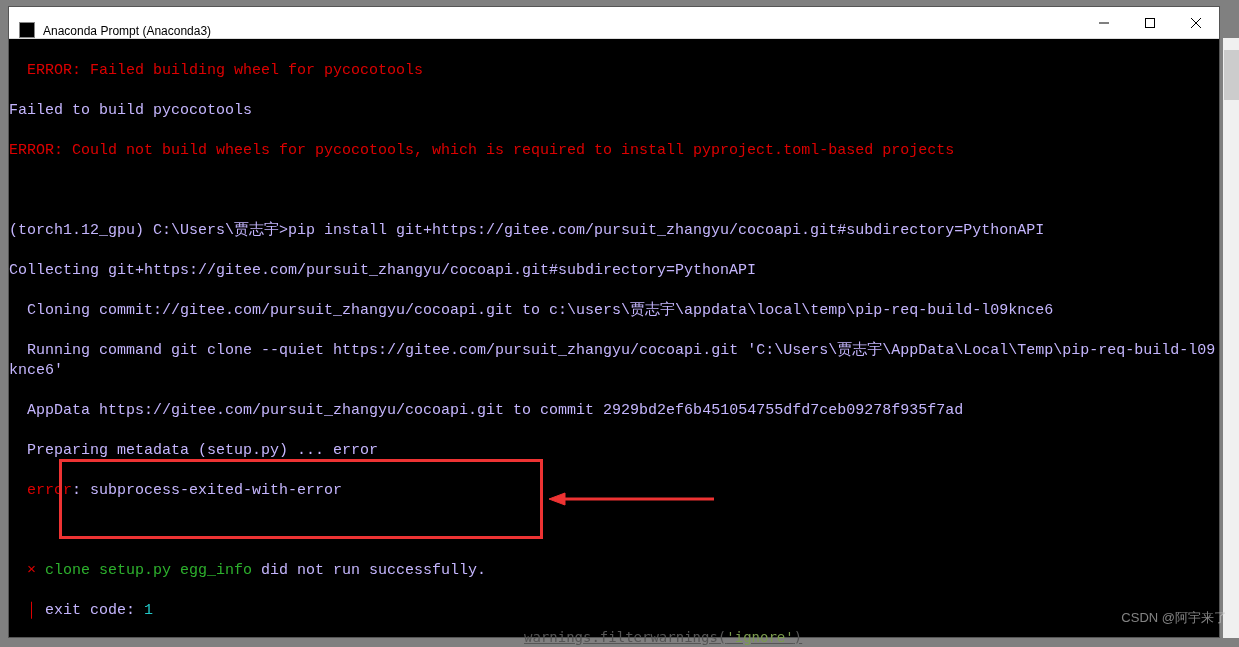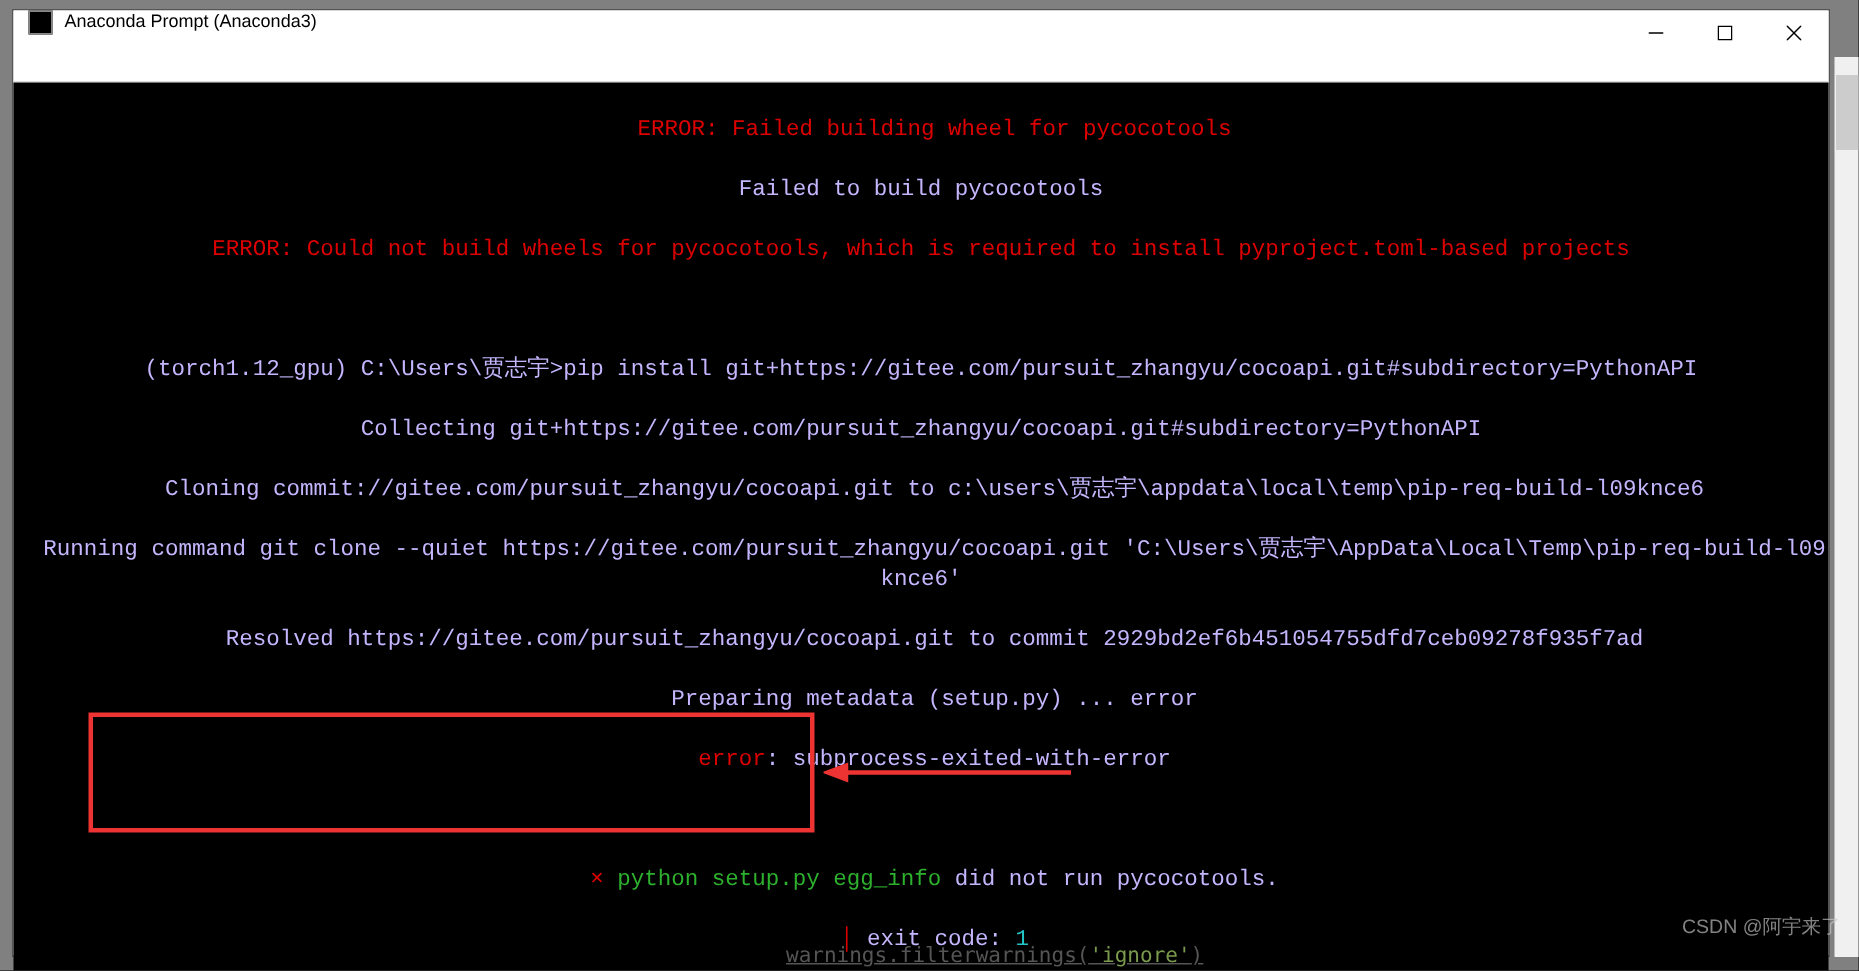--- a/index.html
+++ b/index.html
@@ -12,24 +12,24 @@
   overflow: hidden;
 }
 .window {
   position: absolute;
   left: 8px; top: 6px;
   width: 1212px; height: 632px;
   background: #fff;
   border: 1px solid #555;
 }
 .titlebar {
-  height: 48px;
+  height: 32px;
   background: #fff;
   display: flex;
-  align-items: flex-start;
+  align-items: flex-end;
   font-family: 'Segoe UI', Arial, sans-serif;
   font-size: 12px;
   color: #000;
   border-bottom: 1px solid #ddd;
 }
 .titlebar .app-icon {
   width: 16px; height: 16px;
   background: #000;
   margin: 0 8px 0 10px;
   border: 1px solid #888;
@@ -49,21 +49,21 @@
   font-size: 15px;
   line-height: 20px;
   white-space: pre;
   padding: 2px 0 0 0;
   height: calc(100% - 32px);
   overflow: hidden;
   font-family: 'NSimSun', Consolas, 'Courier New', monospace;
   letter-spacing: 0;
   position: relative;
 }
-.terminal .line { white-space: pre-wrap; word-break: break-all; text-align: center; }
+.terminal .line { white-space: pre-wrap; word-break: break-all; }
 .t-red { color: #d00; }
 .t-cyan { color: #22c6c6; }
 .t-green { color: #2db02d; }
 .t-white { color: #c4b5fd; }
 .highlight-box {
   position: absolute;
   border: 3px solid #e33;
   pointer-events: none;
 }
 .arrow {
@@ -132,25 +132,25 @@
 
   <div class="terminal">
 <div class="line"><span class="t-red">  ERROR: Failed building wheel for pycocotools</span></div>
 <div class="line"><span class="t-white">Failed to build pycocotools</span></div>
 <div class="line"><span class="t-red">ERROR: Could not build wheels for pycocotools, which is required to install pyproject.toml-based projects</span></div>
 <div class="line"> </div>
 <div class="line"><span class="t-white">(torch1.12_gpu) C:\Users\贾志宇&gt;pip install git+https://gitee.com/pursuit_zhangyu/cocoapi.git#subdirectory=PythonAPI</span></div>
 <div class="line"><span class="t-white">Collecting git+https://gitee.com/pursuit_zhangyu/cocoapi.git#subdirectory=PythonAPI</span></div>
 <div class="line"><span class="t-white">  Cloning commit://gitee.com/pursuit_zhangyu/cocoapi.git to c:\users\贾志宇\appdata\local\temp\pip-req-build-l09knce6</span></div>
 <div class="line"><span class="t-white">  Running command git clone --quiet https://gitee.com/pursuit_zhangyu/cocoapi.git 'C:\Users\贾志宇\AppData\Local\Temp\pip-req-build-l09knce6'</span></div>
-<div class="line"><span class="t-white">  Resolved https://gitee.com/pursuit_zhangyu/cocoapi.git to commit 2929bd2ef6b451054755dfd7ceb09278f935f7ad</span></div>
+<div class="line"><span class="t-white">  AppData https://gitee.com/pursuit_zhangyu/cocoapi.git to commit 2929bd2ef6b451054755dfd7ceb09278f935f7ad</span></div>
 <div class="line"><span class="t-white">  Preparing metadata (setup.py) ... error</span></div>
 <div class="line"><span class="t-red">  error</span><span class="t-white">: subprocess-exited-with-error</span></div>
 <div class="line"> </div>
-<div class="line"><span class="t-red">  × </span><span class="t-green">python setup.py egg_info</span><span class="t-white"> did not run pycocotools.</span></div>
+<div class="line"><span class="t-red">  × </span><span class="t-green">clone setup.py egg_info</span><span class="t-white"> did not run successfully.</span></div>
 <div class="line"><span class="t-red">  │ </span><span class="t-white">exit code: </span><span class="t-cyan">1</span></div>
 
 
 
 
 
 
 
 
 

